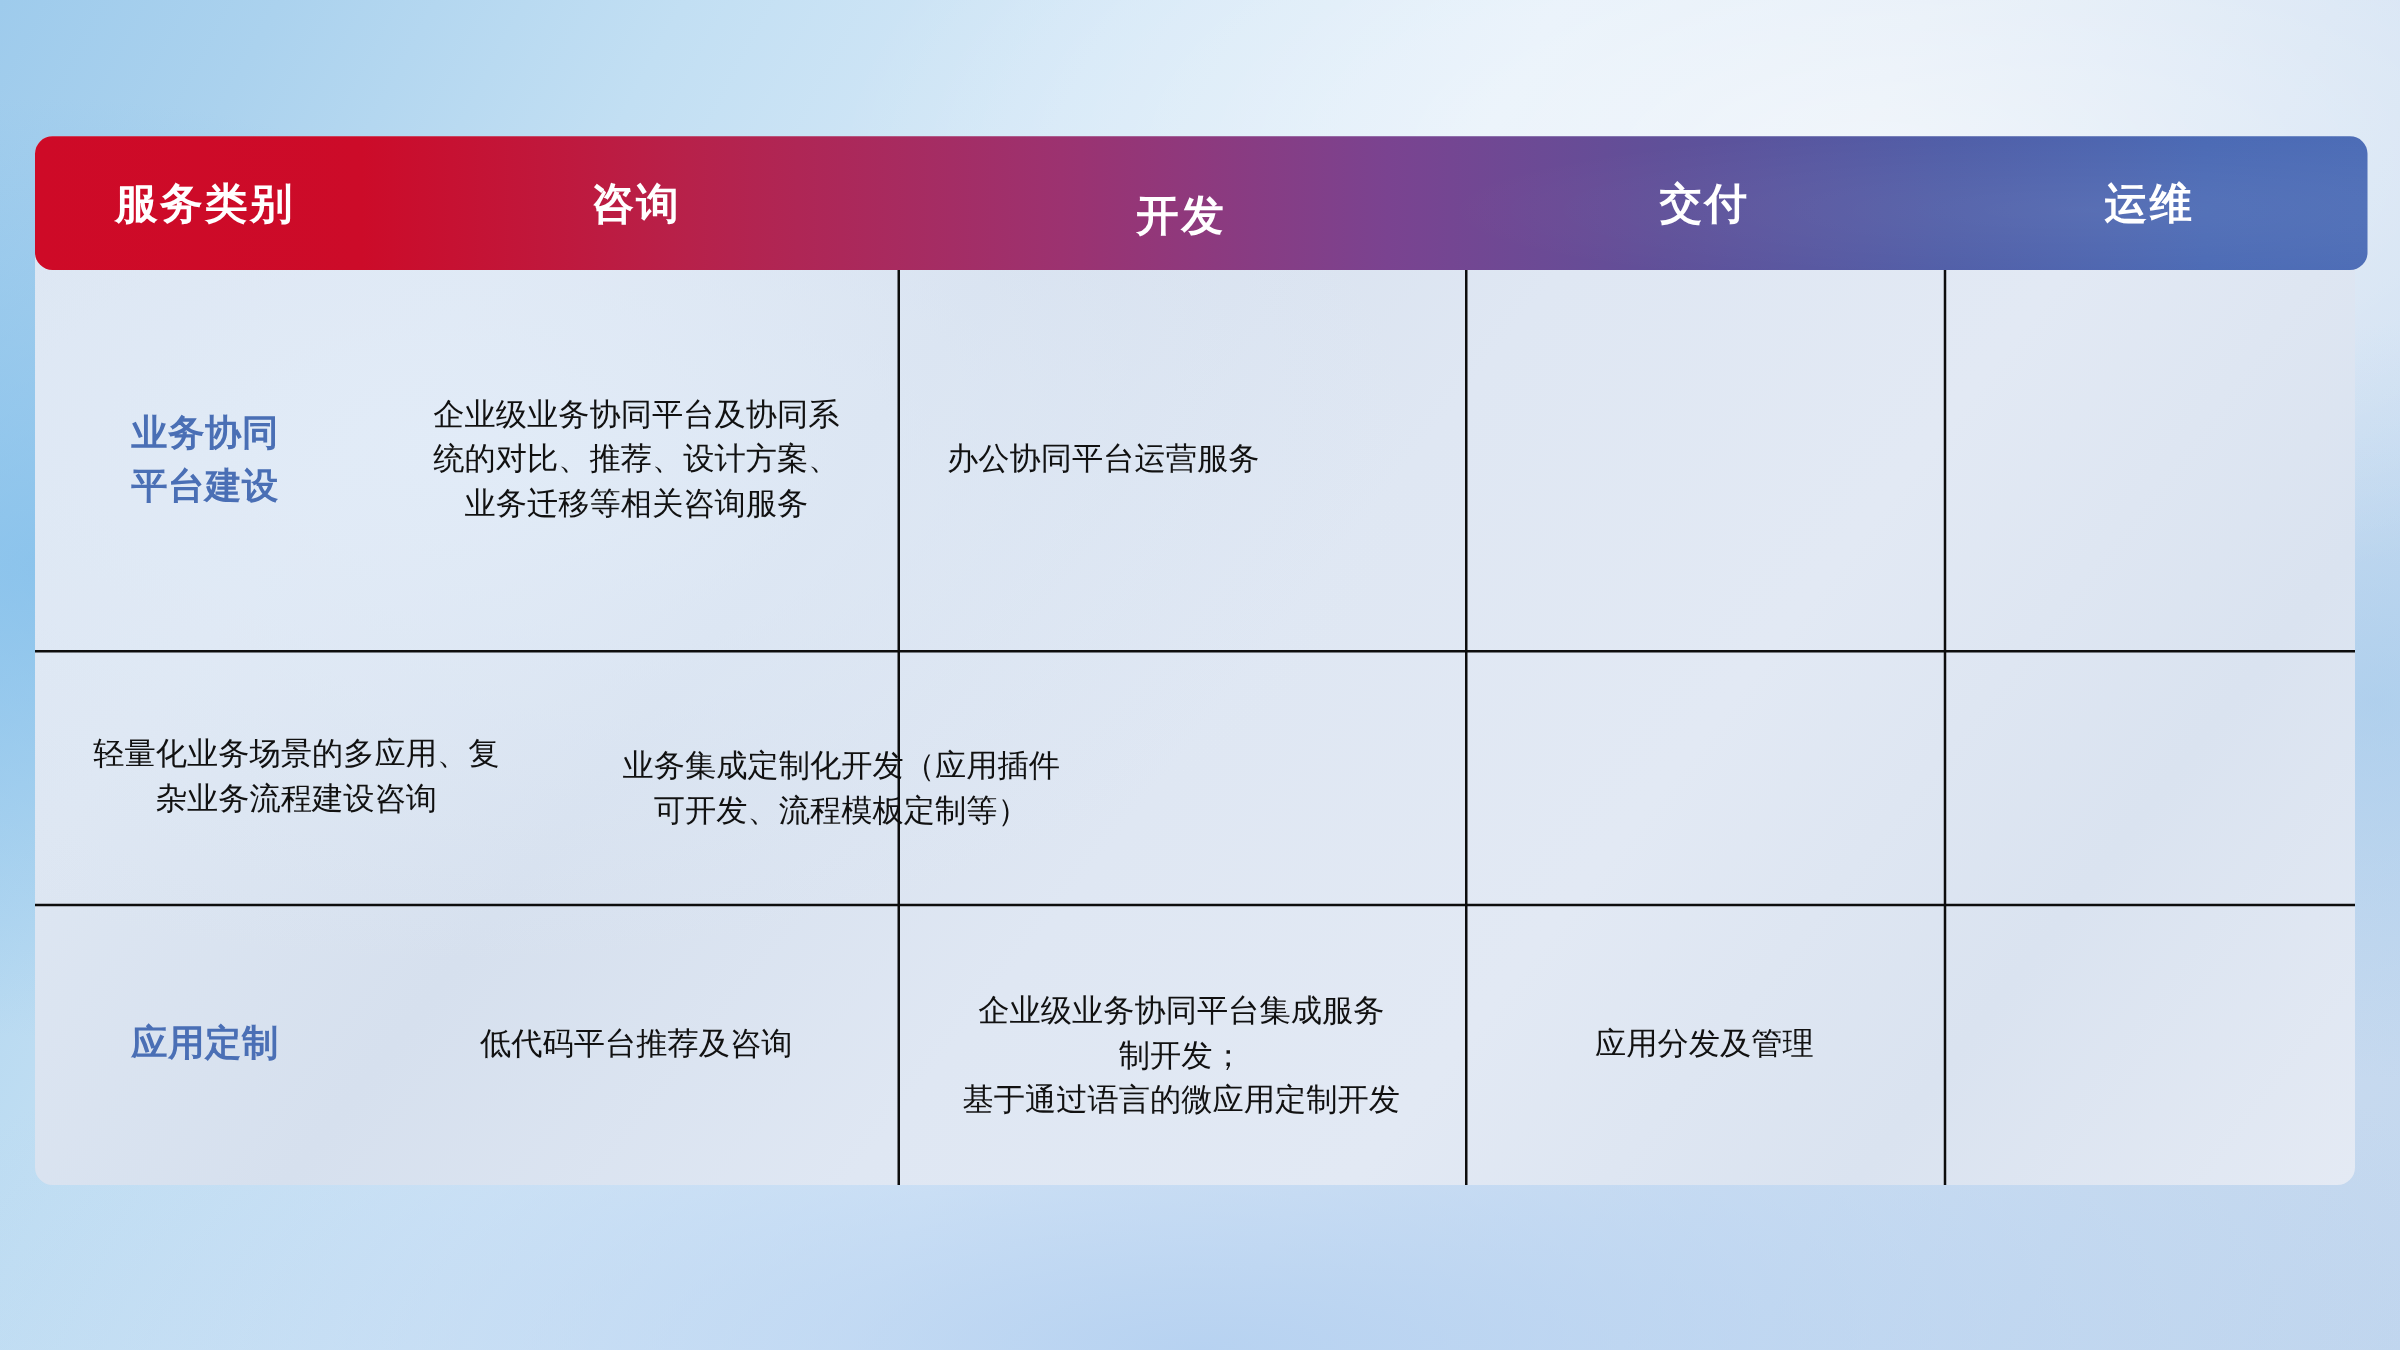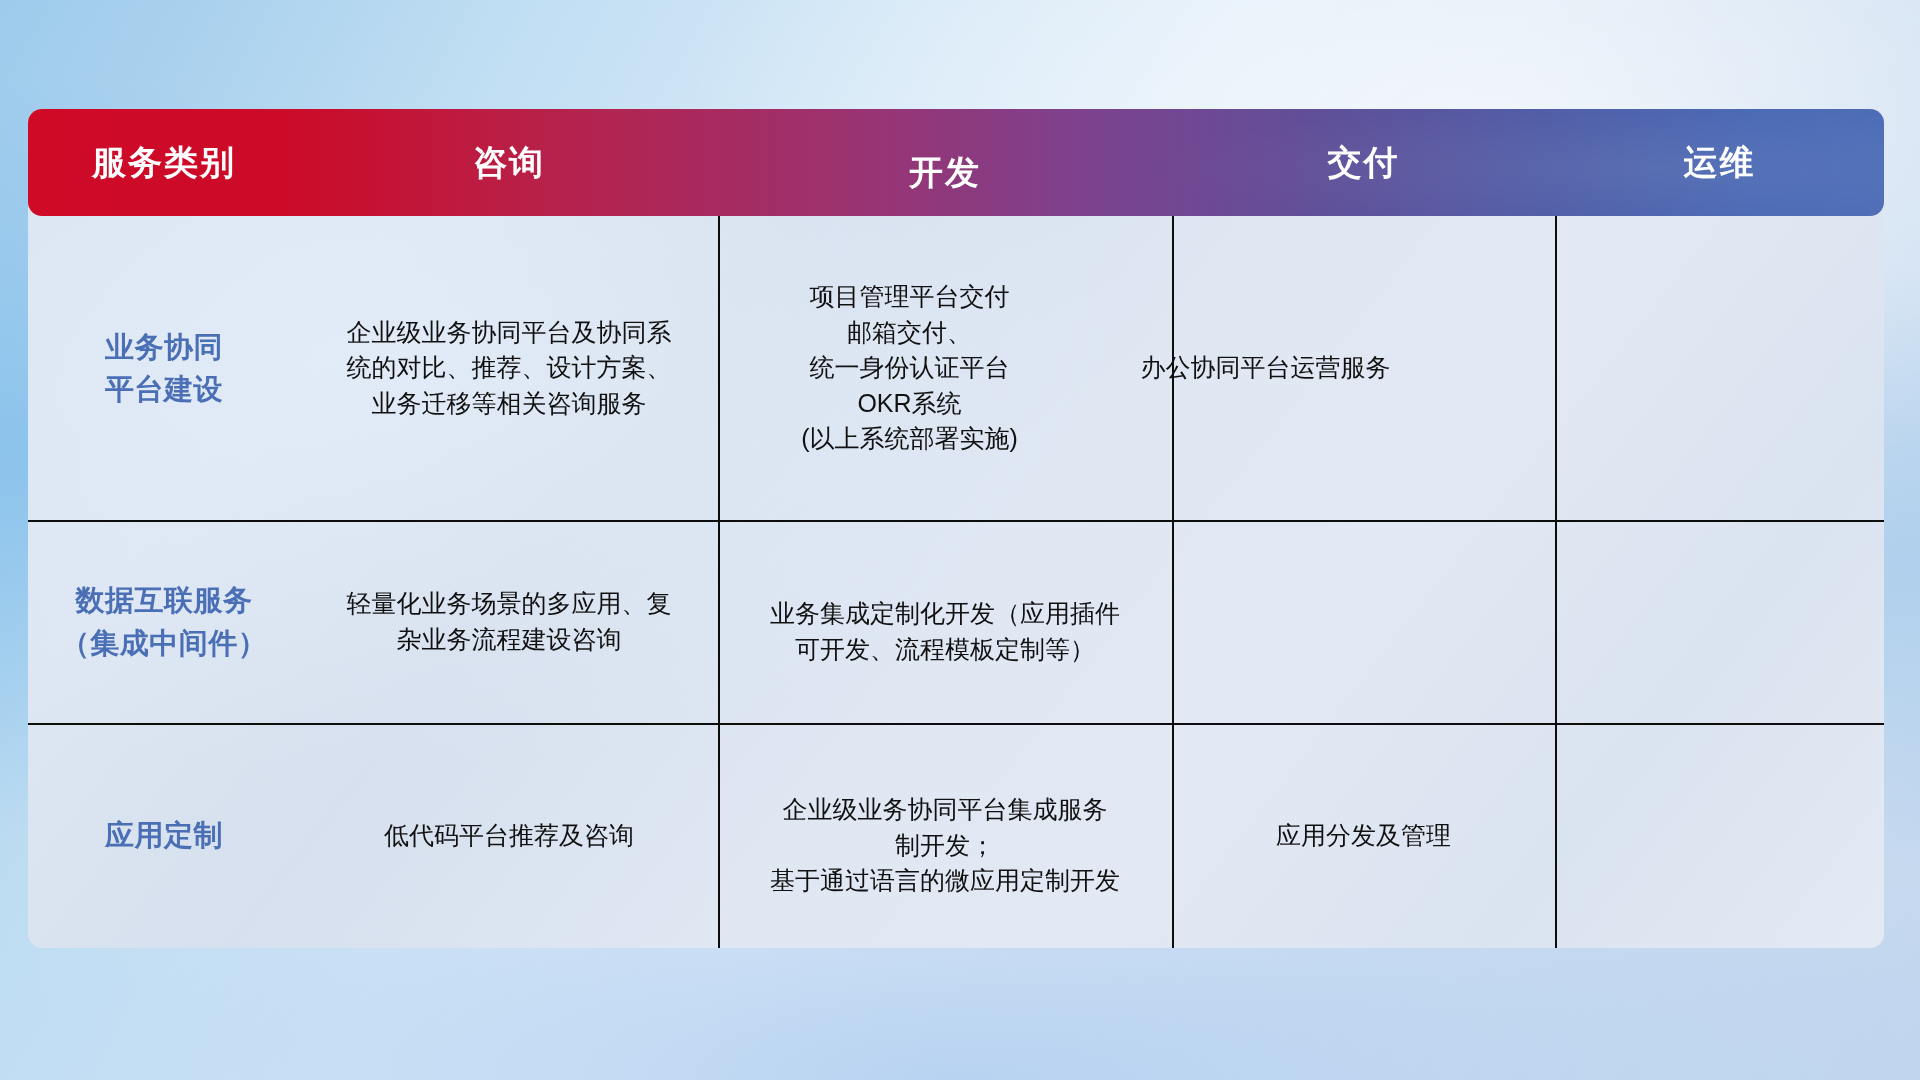--- a/index.html
+++ b/index.html
@@ -43,20 +43,21 @@
   }
 
   
   #header-bar{
     position:absolute;left:0;top:0;width:100%;height:107px;
     border-radius:14px;
     background:linear-gradient(90deg,
       #ce0a27 0%, #cc0b29 14%, #b7214a 28%, #9c3270 44%,
       #7a4390 58%, #5f5099 70%, #4f5da7 82%, #4a69b4 93%, #4c6cb6 100%);
     overflow:hidden;
+    padding-left:10px;
   }
   #header-bar::after{
     content:"";position:absolute;inset:0;
     background:
       radial-gradient(ellipse 40% 90% at 88% 55%, rgba(255,255,255,.07) 0%, rgba(255,255,255,0) 70%);
   }
   .hrow{position:absolute;left:0;top:0;width:100%;height:100%;display:flex;align-items:center;z-index:2;}
   .hcell{
     color:#fff;font-weight:bold;font-size:34px;letter-spacing:2px;
     text-align:center;
@@ -120,31 +121,24 @@
   </div>
 
   <div id="body-rows">
 
     <div class="brow r1">
       <div class="bcell label c0">业务协同
 平台建设</div>
       <div class="bcell c1">企业级业务协同平台及协同系
 统的对比、推荐、设计方案、
 业务迁移等相关咨询服务</div>
-      <div class="bcell c3">项目管理平台交付
-邮箱交付、
-统一身份认证平台
-OKR系统
-(以上系统部署实施)</div>
       <div class="bcell c4">办公协同平台运营服务</div>
     </div>
 
     <div class="brow r2">
-      <div class="bcell label c0">数据互联服务
-（集成中间件）</div>
       <div class="bcell c1">轻量化业务场景的多应用、复
 杂业务流程建设咨询</div>
       <div class="bcell c2">业务集成定制化开发（应用插件
 可开发、流程模板定制等）</div>
       <div class="bcell c3"></div>
       <div class="bcell c4"></div>
     </div>
 
     <div class="brow r3">
       <div class="bcell label c0">应用定制</div>

